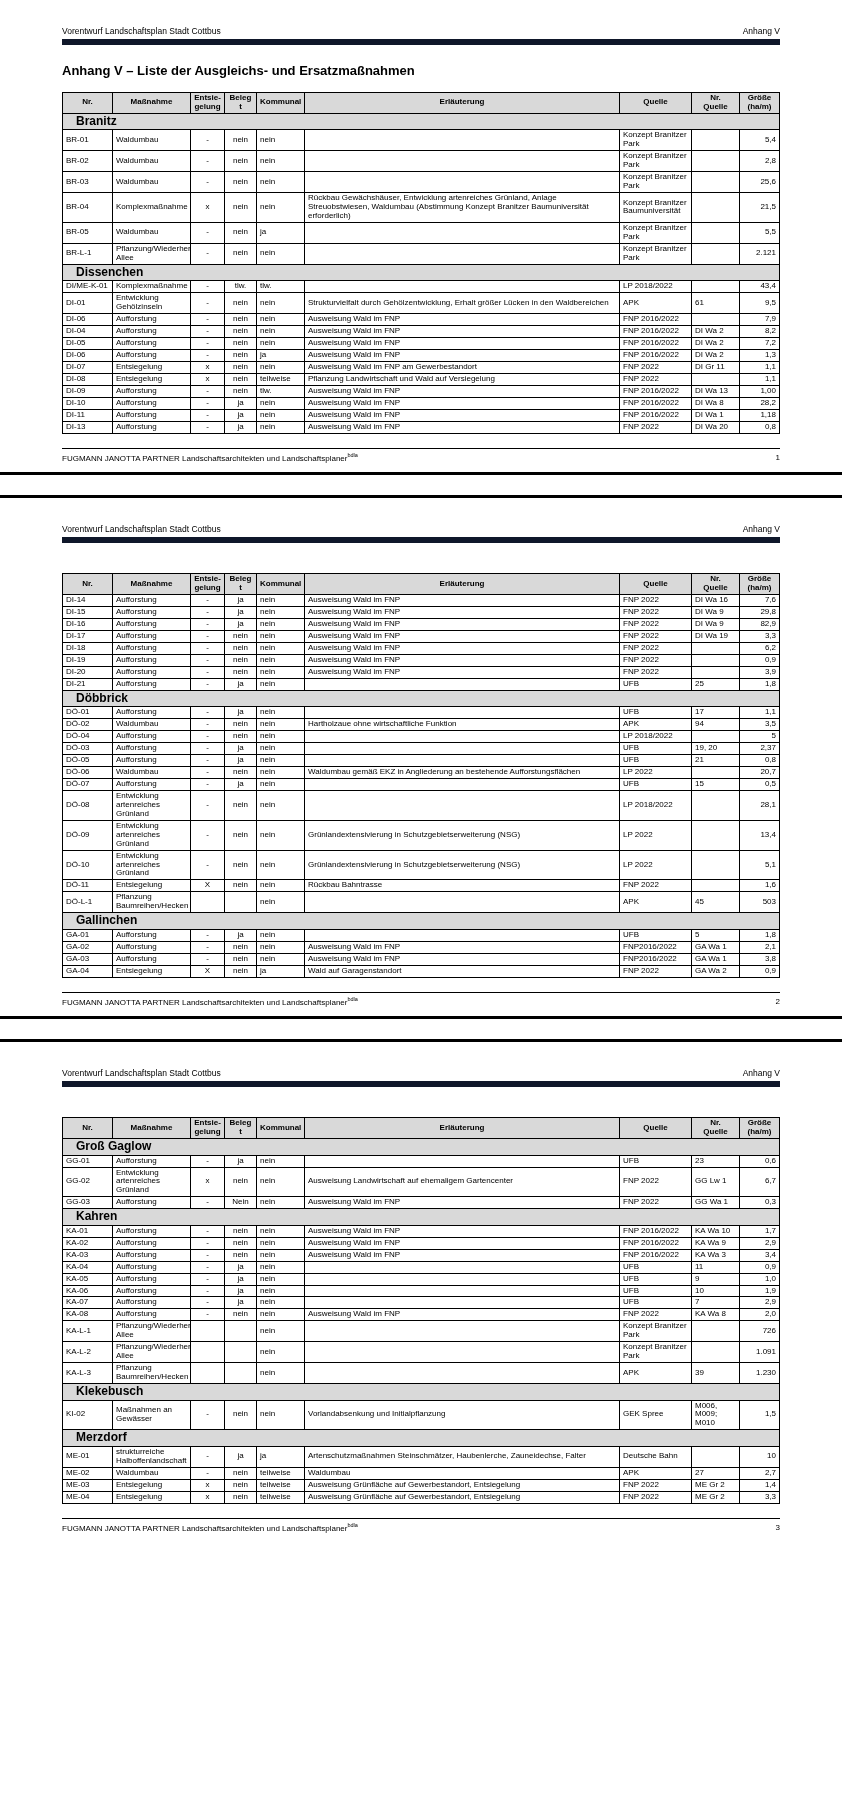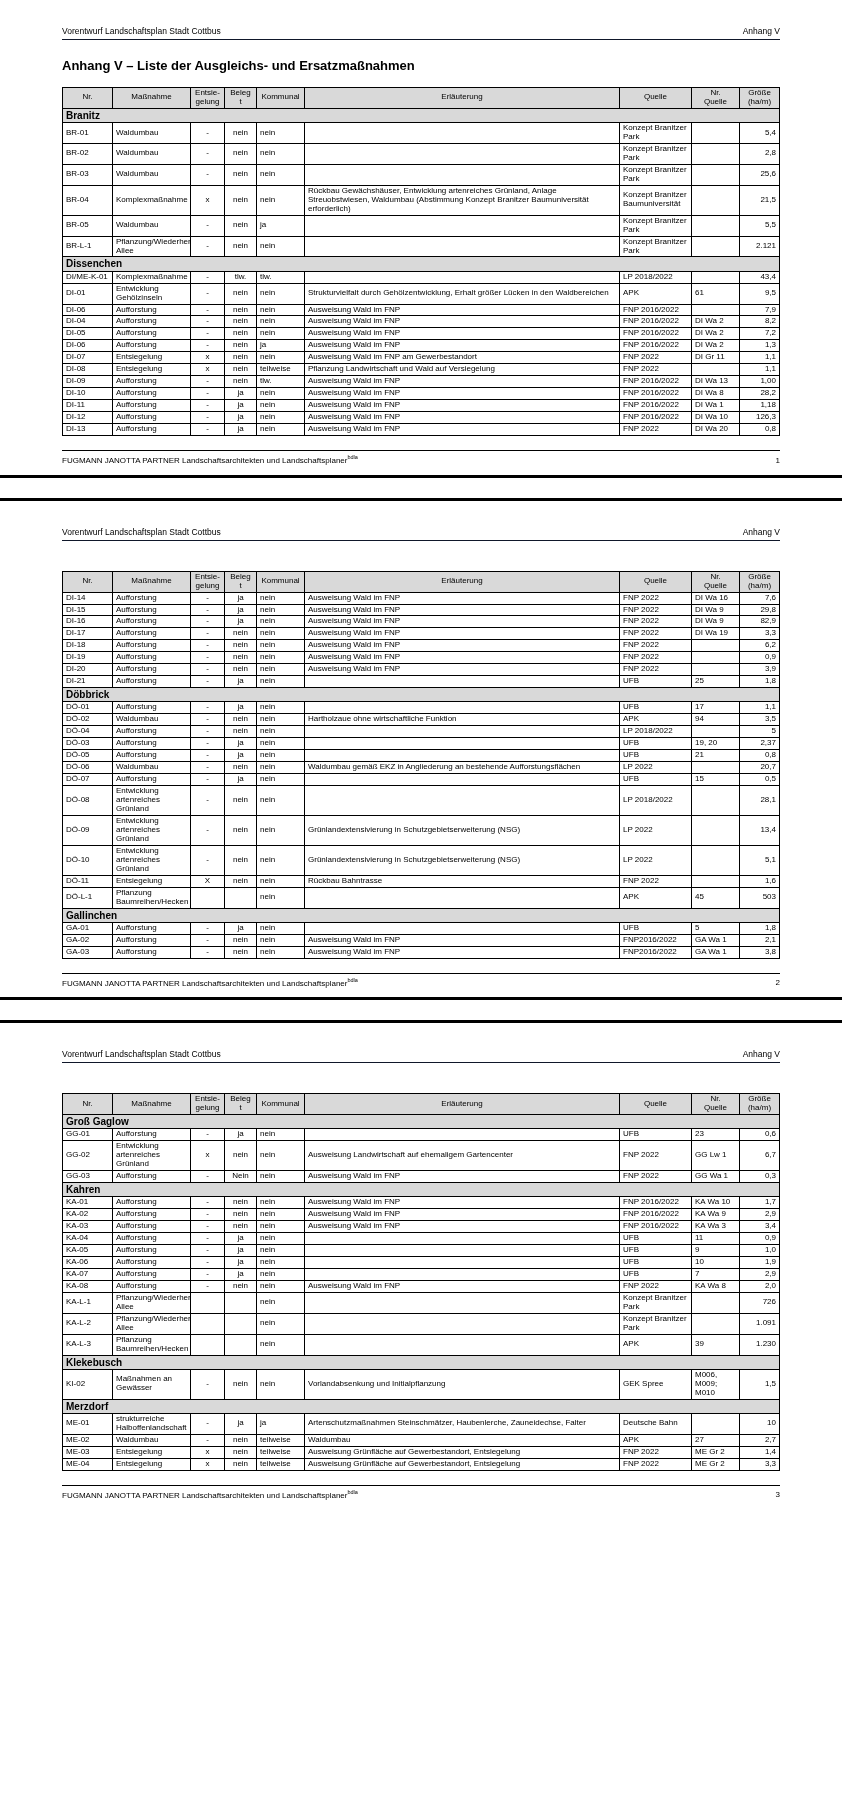--- a/index.html
+++ b/index.html
@@ -25,21 +25,21 @@
     background: #ffffff;
     border-top: 3px solid #000;
     border-bottom: 3px solid #000;
     box-sizing: border-box;
   }
   .page-header {
     display: flex;
     justify-content: space-between;
     align-items: flex-end;
     font-size: 8.5px;
-    border-bottom: 1px solid #0f172a;
+    border-bottom: 6px solid #0f172a;
     padding-bottom: 3px;
     margin-bottom: 18px;
   }
   .page-header.second {
     margin-bottom: 30px;
   }
   .doc-title {
     font-size: 13px;
     font-weight: bold;
     margin: 0 0 14px 0;
@@ -52,33 +52,33 @@
   }
   table.maintable td, table.maintable th {
     border: 1px solid #000;
     padding: 1px 3px;
     vertical-align: middle;
     line-height: 1.12;
     overflow: hidden;
   }
   thead th {
     background: #d9d9d9;
-    font-weight: normal;
+    font-weight: bold;
     text-align: center;
     font-size: 8px;
     padding: 2px 2px;
   }
   td.c { text-align: center; }
   td.r { text-align: right; }
   td.l { text-align: left; }
   tr.group td {
     background: #d9d9d9;
     font-weight: bold;
-    font-size: 10px;
-    padding: 1px 3px;
+    font-size: 12px;
+    padding: 1px 13px;
   }
   .page-footer {
     display: flex;
     justify-content: space-between;
     align-items: flex-end;
     font-size: 8px;
     border-top: 1px solid #000;
     padding-top: 3px;
     margin-top: 14px;
   }
@@ -318,31 +318,20 @@
             <td class="l">Aufforstung</td>
             <td class="c">-</td>
             <td class="c">ja</td>
             <td class="l">nein</td>
             <td class="l">Ausweisung Wald im FNP</td>
             <td class="l">FNP 2016/2022</td>
             <td class="l">DI Wa 1</td>
             <td class="r">1,18</td>
           </tr>
           <tr>
-            <td class="l">DI-12</td>
-            <td class="l">Aufforstung</td>
-            <td class="c">-</td>
-            <td class="c">ja</td>
-            <td class="l">nein</td>
-            <td class="l">Ausweisung Wald im FNP</td>
-            <td class="l">FNP 2016/2022</td>
-            <td class="l">DI Wa 10</td>
-            <td class="r">126,3</td>
-          </tr>
-          <tr>
             <td class="l">DI-13</td>
             <td class="l">Aufforstung</td>
             <td class="c">-</td>
             <td class="c">ja</td>
             <td class="l">nein</td>
             <td class="l">Ausweisung Wald im FNP</td>
             <td class="l">FNP 2022</td>
             <td class="l">DI Wa 20</td>
             <td class="r">0,8</td>
           </tr>
@@ -637,20 +626,31 @@
             <td class="l">GA-03</td>
             <td class="l">Aufforstung</td>
             <td class="c">-</td>
             <td class="c">nein</td>
             <td class="l">nein</td>
             <td class="l">Ausweisung Wald im FNP</td>
             <td class="l">FNP2016/2022</td>
             <td class="l">GA Wa 1</td>
             <td class="r">3,8</td>
           </tr>
+          <tr>
+            <td class="l">GA-04</td>
+            <td class="l">Entsiegelung</td>
+            <td class="c">X</td>
+            <td class="c">nein</td>
+            <td class="l">ja</td>
+            <td class="l">Wald auf Garagenstandort</td>
+            <td class="l">FNP 2022</td>
+            <td class="l">GA Wa 2</td>
+            <td class="r">0,9</td>
+          </tr>
         </tbody>
       </table>
       <div class="page-footer">
         <span class="footer-left">FUGMANN JANOTTA PARTNER Landschaftsarchitekten und Landschaftsplaner<sup>bdla</sup></span>
         <span>2</span>
       </div>
     </div>
     <div class="page-sep"></div>
     <div class="page">
       <div class="page-header second">

